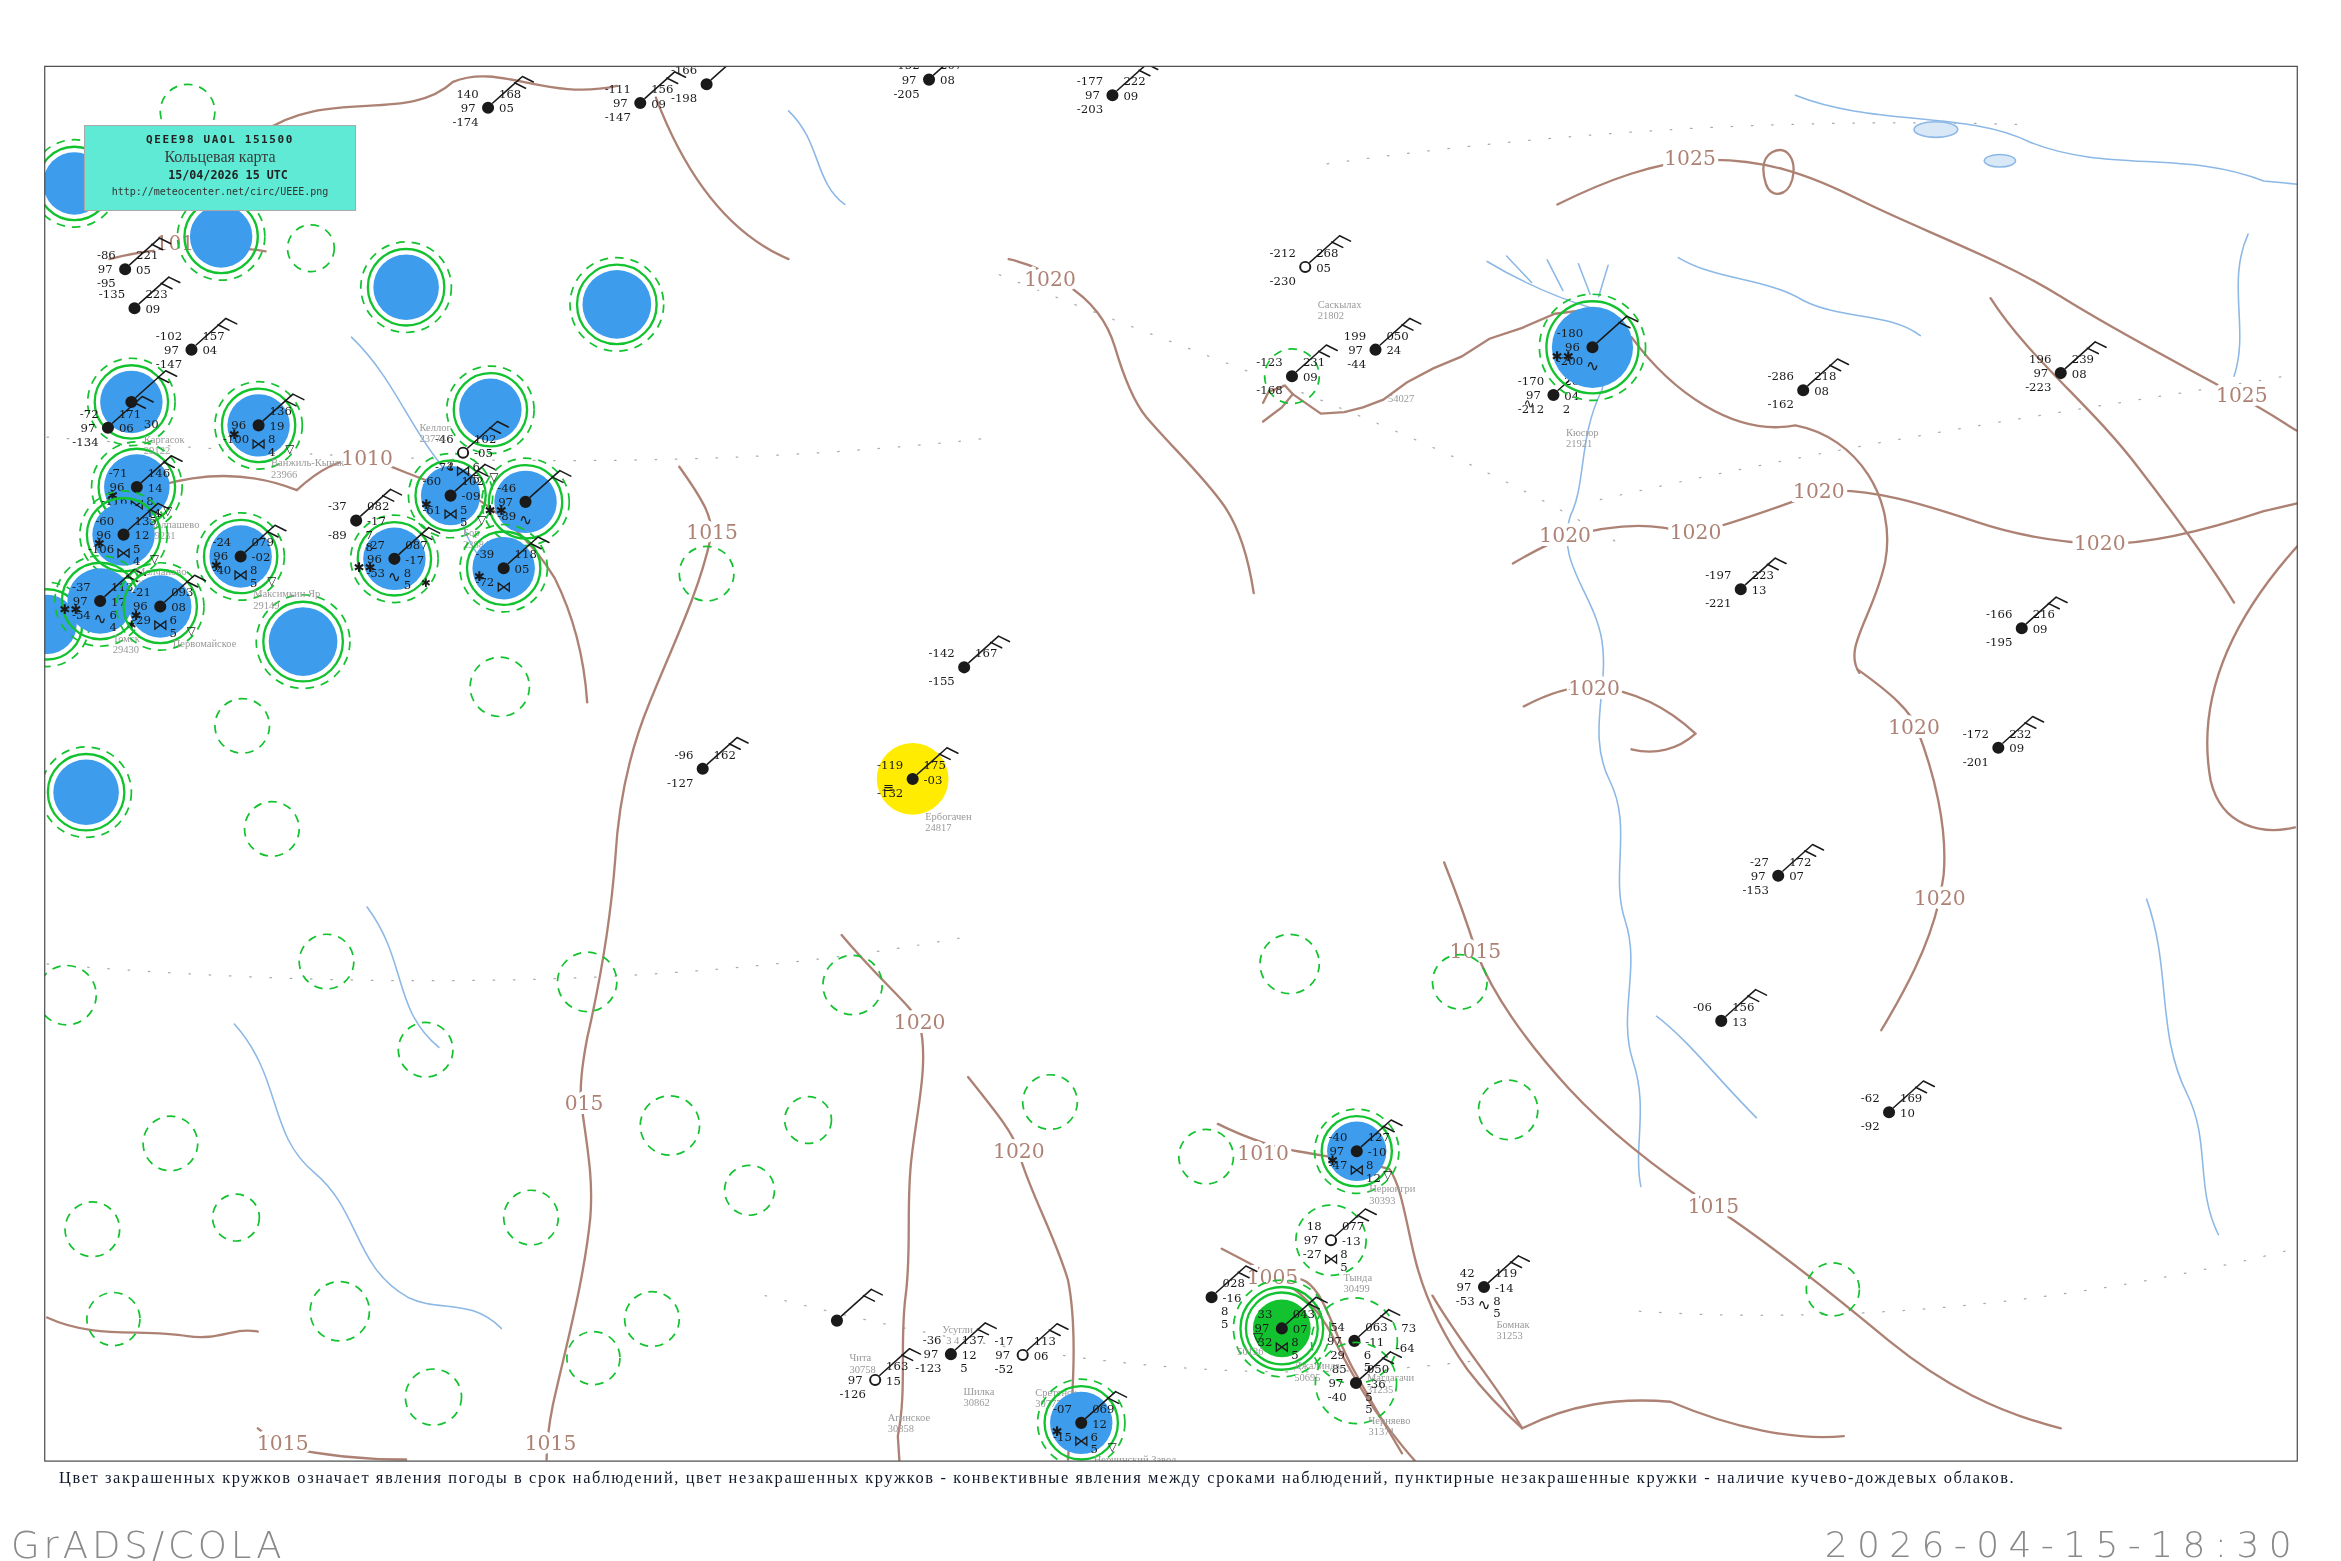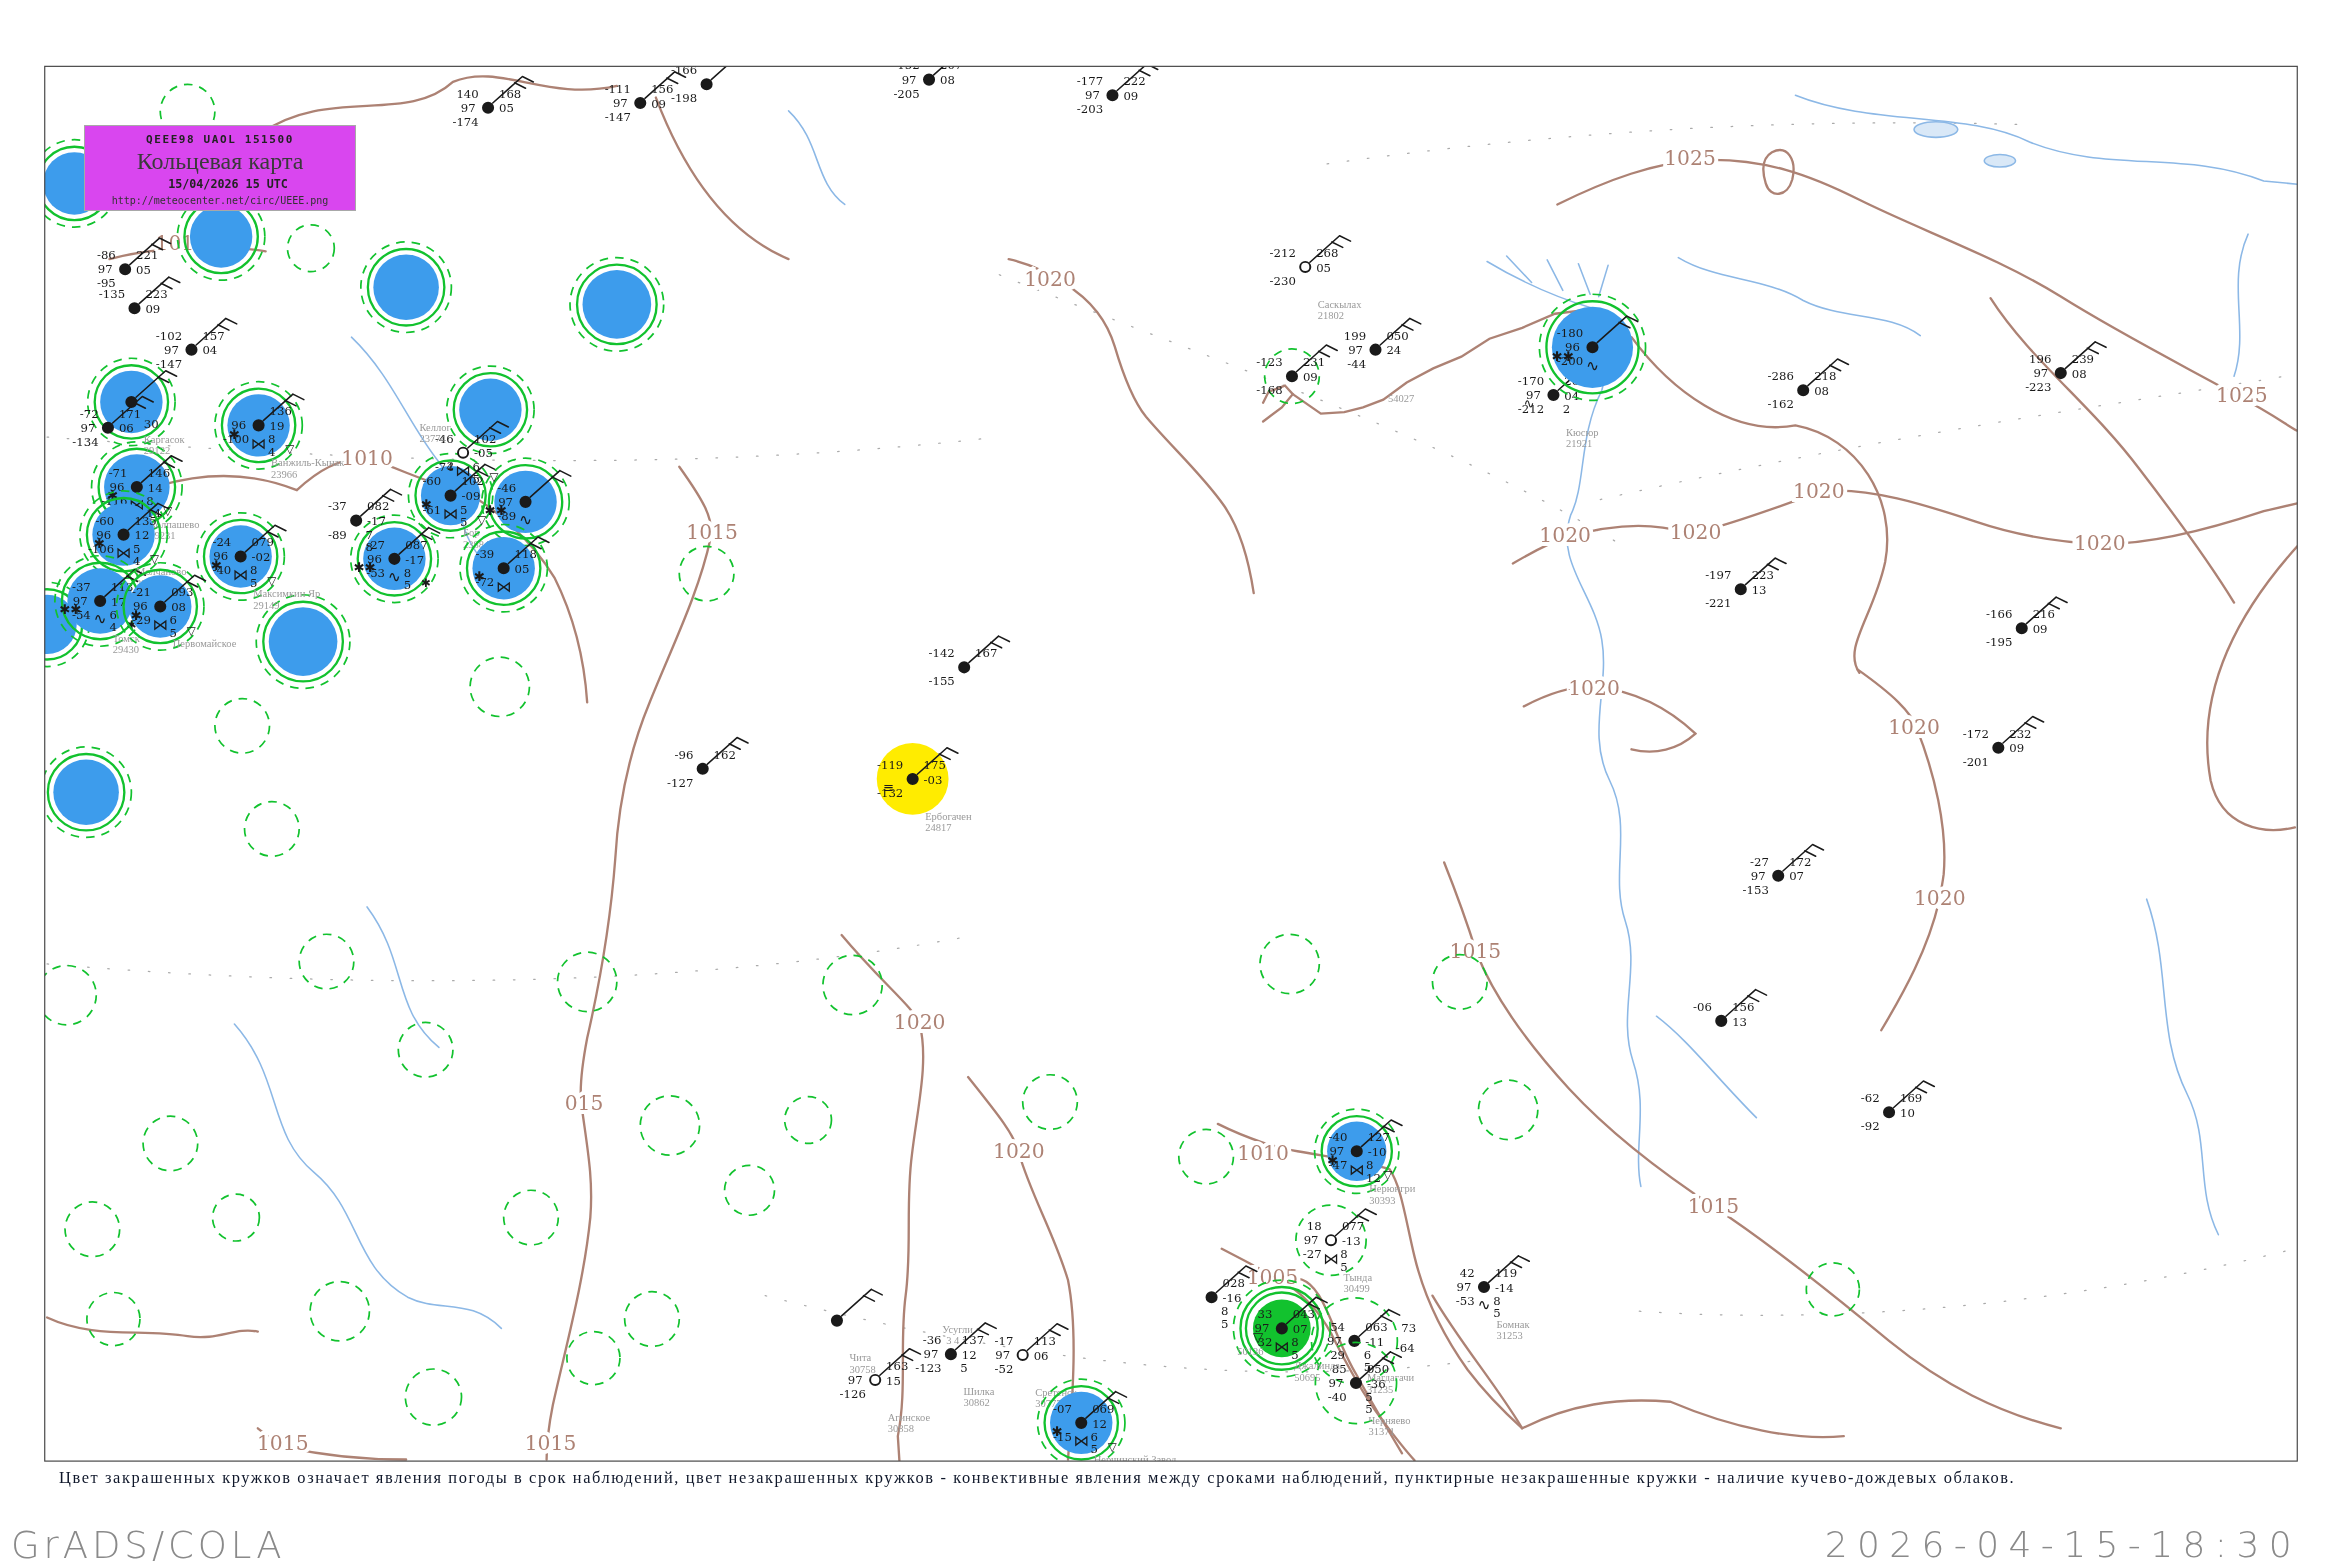--- a/index.html
+++ b/index.html
@@ -1,24 +1,24 @@
 <!DOCTYPE html>
 <html style="font-size:12.5px"><head>
 <meta charset="utf-8">
 <style>
   html,body{margin:0;padding:0;background:#fff;width:2342px;height:1561px;
     font-family:"DejaVu Sans",sans-serif;position:relative;overflow:hidden;}
   #stage{position:absolute;left:0;top:0;width:2342px;height:1561px;}
   #map-svg{position:absolute;left:0;top:0;}
   
   .titlebox{position:absolute;left:84px;top:125px;width:270px;height:84px;
-    background:#d946ef;border:1.6px solid #a8a8a8;text-align:center;z-index:5;}
+    background:#5eead4;border:1.6px solid #a8a8a8;text-align:center;z-index:5;}
   .tb-code{font-family:"DejaVu Sans Mono",monospace;font-size:11px;letter-spacing:1.6px;
     color:#222;margin-top:7px;font-weight:bold;}
-  .tb-title{font-family:"Liberation Serif","DejaVu Serif",serif;font-size:24px;color:#3a3a3a;
+  .tb-title{font-family:"Liberation Serif","DejaVu Serif",serif;font-size:16px;color:#3a3a3a;
     margin-top:1.6px;}
   .tb-date{font-family:"DejaVu Sans Mono",monospace;font-size:11.7px;color:#222;margin-top:2.3px;font-weight:bold;padding-left:16px;}
   .tb-url{font-family:"DejaVu Sans Mono",monospace;font-size:10px;color:#333;margin-top:4px;}
   
   .caption{position:absolute;left:59px;top:1468px;width:2248px;
     font-family:"Liberation Serif","DejaVu Serif",serif;font-size:16.4px;letter-spacing:1.6px;
     color:#0f172a;white-space:nowrap;}
   
   .brand{position:absolute;left:11px;top:1524px;font-size:37px;color:#8a8a8a;
     font-family:"DejaVu Sans",sans-serif;font-weight:200;letter-spacing:3.9px;}

